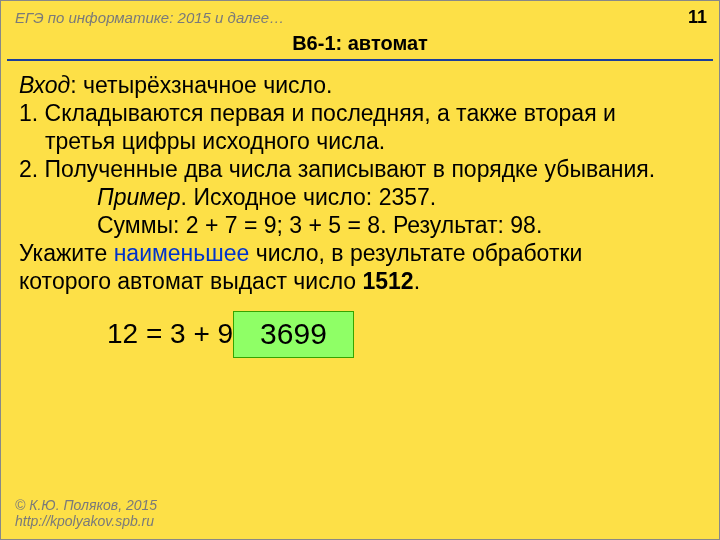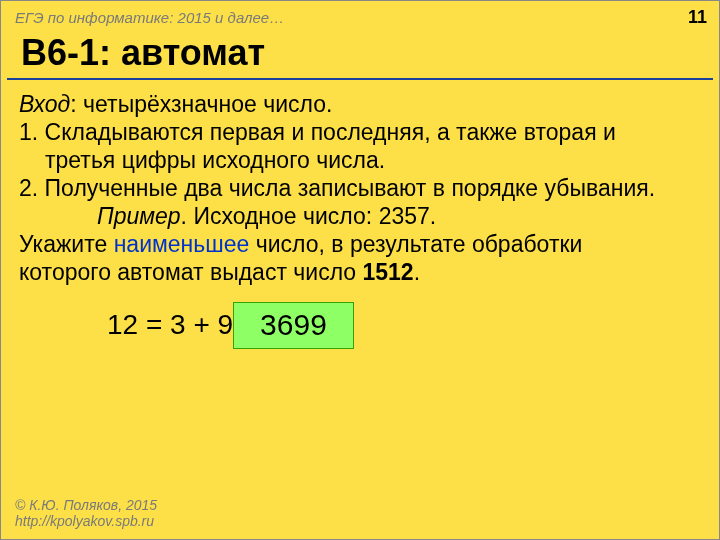--- a/index.html
+++ b/index.html
@@ -29,25 +29,26 @@
     color: #7a7a7a;
     font-style: italic;
   }
   .topbar .pagenum {
     font-style: normal;
     font-weight: bold;
     color: #000;
     font-size: 18px;
   }
   .title {
-    font-size: 36px;
+    font-size: 20px;
     font-weight: bold;
     padding: 2px 14px 4px 14px;
     border-bottom: 2px solid #1a3f9c;
     margin: 0 6px 8px 6px;
+    text-align: center;
   }
   .body {
     padding: 2px 18px 0 18px;
     font-size: 23px;
     line-height: 1.22;
   }
   .body .it { font-style: italic; }
   .indent1 { padding-left: 26px; text-indent: -0px; }
   .indent2 { padding-left: 78px; }
   .hl { color: #0033cc; font-weight: normal; }
@@ -94,20 +95,21 @@
   <div class="body">
     <div>
       <span class="it">Вход</span><span>: четырёхзначное число.</span>
     </div>
     <div>1. Складываются первая и последняя, а также вторая и</div>
     <div class="indent1">третья цифры исходного числа.</div>
     <div>2. Полученные два числа записывают в порядке убывания.</div>
     <div class="indent2">
       <span class="it">Пример</span><span>. Исходное число: 2357.</span>
     </div>
+    <div class="indent2">Суммы: 2 + 7 = 9; 3 + 5 = 8. Результат: 98.</div>
     <div>
       <span>Укажите </span><span class="hl">наименьшее</span><span> число, в результате обработки</span>
     </div>
     <div>
       <span>которого автомат выдаст число </span><span class="bold">1512</span><span>.</span>
     </div>
 
     <div class="work">
       <div class="eqs">
         <div>12 = 3 + 9</div>

